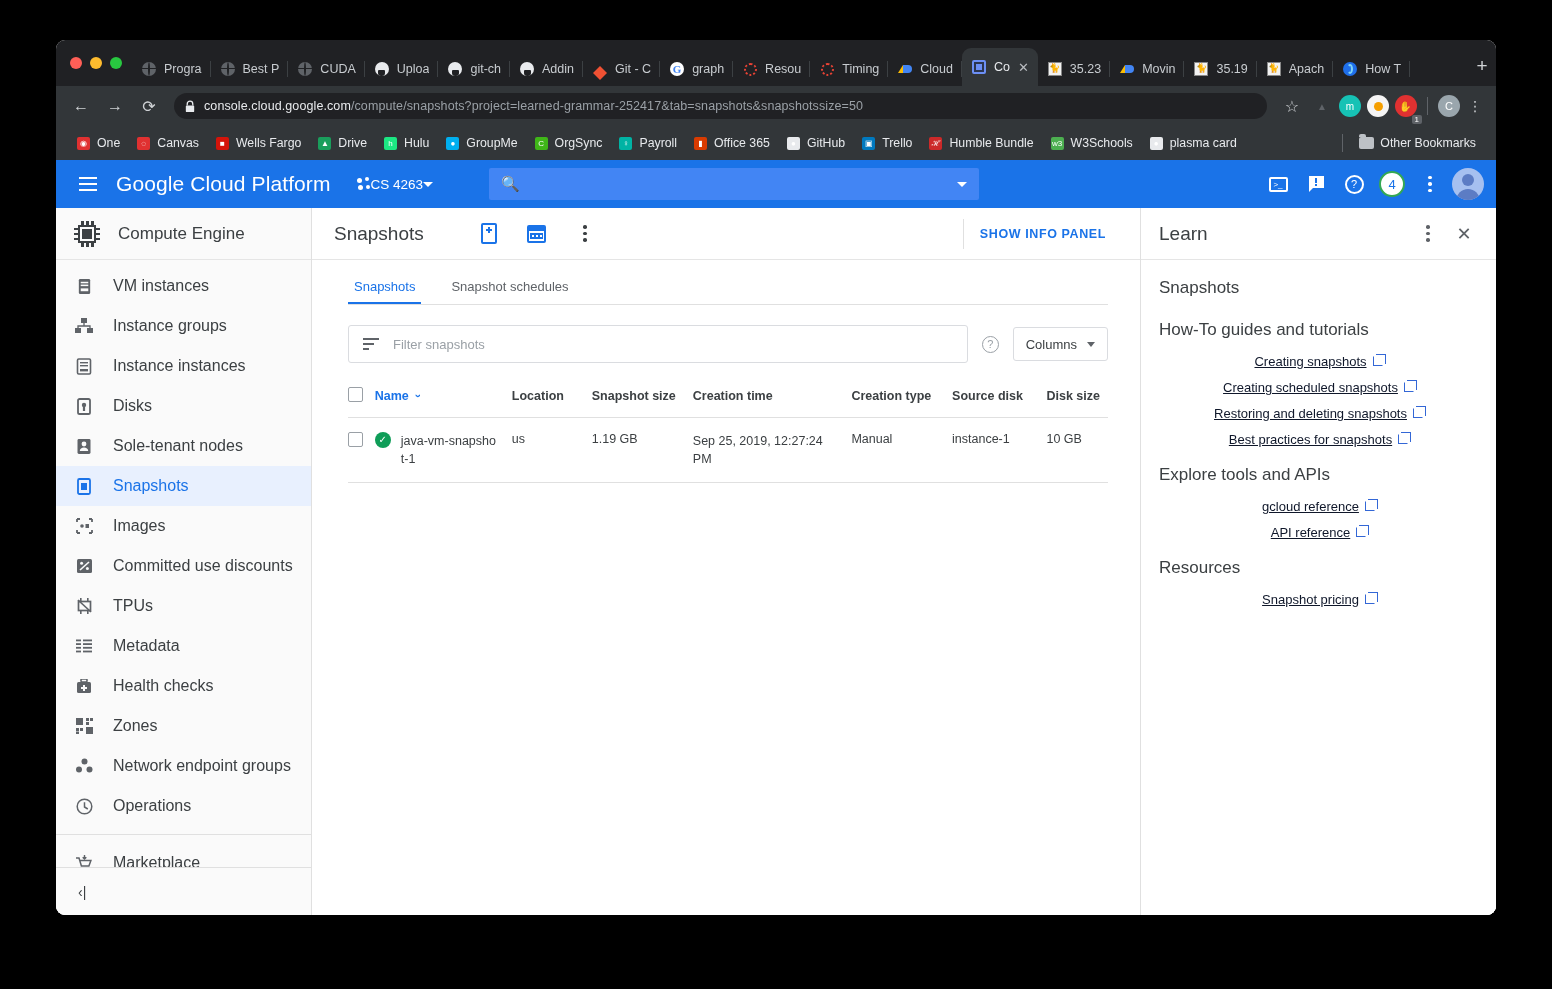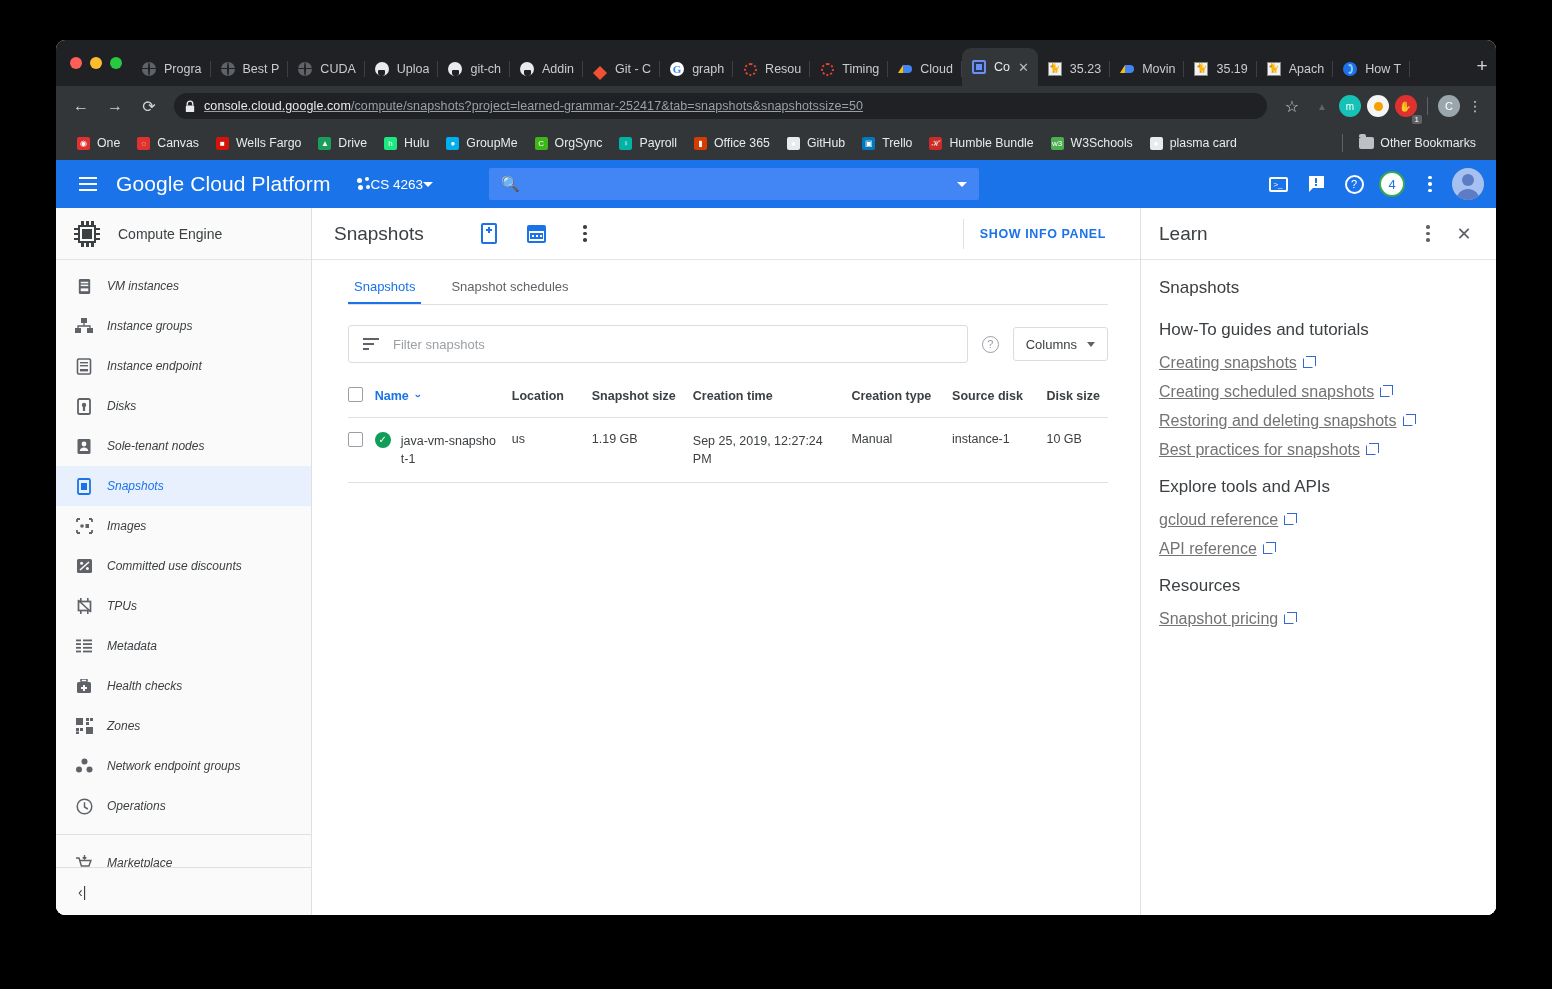--- a/index.html
+++ b/index.html
@@ -130,21 +130,20 @@
     display: flex; align-items: center;
     padding: 0 10px;
     margin: 0 6px;
     min-width: 0;
   }
   #lock-icon { width: 12px; flex:none; margin-right: 8px; }
   #url-text {
     font-size: 12.5px; color: #9aa0a6;
     white-space: nowrap; overflow: hidden;
     letter-spacing: .1px;
-    text-decoration: underline;
   }
   #url-text b { color: #e8eaed; font-weight: normal; }
   .ext-icon { width: 22px; height: 22px; flex: none; border-radius: 50%;
     display:flex; align-items:center; justify-content:center; font-size:10px; }
   .ext-sep { width:1px; height:18px; background:#5f6368; margin:0 6px; flex:none; }
   #avatar-chip {
     width: 22px; height: 22px; border-radius: 50%;
     background: #9aa6ad; color: #fff; font-size: 11px;
     display:flex; align-items:center; justify-content:center; flex:none;
   }
@@ -215,24 +214,24 @@
 
   
   #sidebar { width: 256px; background:#fafafa; border-right:1px solid #e0e0e0;
     display:flex; flex-direction:column; flex:none; }
   #product-header { height:52px; display:flex; align-items:center; padding:0 0 0 18px;
     border-bottom:1px solid #e5e5e5; gap:18px; }
   #cpu-icon { width:26px;height:26px; position:relative; flex:none;}
   #cpu-icon .core{position:absolute;left:4px;top:4px;width:18px;height:18px;border:2.5px solid #3c4043;}
   #cpu-icon .inner{position:absolute;left:8px;top:8px;width:10px;height:10px;background:#3c4043;}
   #cpu-icon .pin{position:absolute;background:#3c4043;}
-  #product-name { font-size:14px; color:#3c4043; }
+  #product-name { font-size:17px; color:#3c4043; }
   #nav-list { flex:1; overflow:hidden; padding-top: 6px; }
-  .nav-item { height:40px; display:flex; align-items:center; padding-left:18px; gap:13px;
-    font-size:12px; color:#3c4043;font-style:italic; }
+  .nav-item { height:40px; display:flex; align-items:center; padding-left:18px; gap:19px;
+    font-size:16px; color:#3c4043; }
   .nav-item.active { background:#e8f0fe; color:#1a73e8; }
   .nav-ico { width:20px;height:20px;flex:none; display:flex;align-items:center;justify-content:center;
     color:#5f6368; font-size:14px; }
   .nav-item.active .nav-ico { color:#1a73e8; }
   .nav-divider { height:1px; background:#e0e0e0; margin:8px 0; }
   #collapse-row { height:48px; border-top:1px solid #e0e0e0; display:flex; align-items:center; padding-left:22px;
     color:#3c4043; font-size:14px; }
 
   
   #main-col { flex:1; display:flex; min-width:0; background:#fff; }
@@ -303,21 +302,21 @@
   .wrap-time { line-height:1.45; }
 
   
   #learn-panel { width:356px; border-left:1px solid #e0e0e0; flex:none; display:flex; flex-direction:column; background:#fff; }
   #learn-head { height:52px; display:flex; align-items:center; padding:0 14px 0 18px; border-bottom:1px solid #e5e5e5; }
   #learn-title { font-size:19px; color:#3c4043; flex:1; }
   .learn-ico { width:36px;height:36px;display:flex;align-items:center;justify-content:center;color:#5f6368;font-size:18px;flex:none;}
   #learn-body { padding: 18px 18px 0 18px; }
   .learn-h1 { font-size:17px; color:#3c4043; margin-bottom: 22px; }
   .learn-h2 { font-size:17px; color:#3c4043; margin-bottom: 14px; margin-top: 18px; }
-  .learn-link { display:block; font-size:16px; color:#737373; text-decoration:underline; margin-bottom:11px; }
+  .learn-link { display:block; font-size:13px; color:#0f172a; text-decoration:underline; margin-bottom:11px;text-align:center; }
   .ext-link-ico { display:inline-block; width:10px;height:10px;border:1.3px solid #3367d6;
      margin-left:6px; position:relative; vertical-align:0px; border-top-color:transparent; border-right-color:transparent;}
   .ext-link-ico::after{content:"";position:absolute;left:2px;top:-3px;width:9px;height:9px;
      border-top:1.3px solid #3367d6;border-right:1.3px solid #3367d6;}
 </style>
 </head>
 <body>
 
 <div id="browser-window">
 
@@ -654,21 +653,21 @@
             </div>
             <div class="nav-item">
               <span class="nav-ico">
                 <svg width="16" height="17" viewBox="0 0 16 17">
                   <rect x="1.5" y="1" width="13" height="15" rx="1.2" fill="none" stroke="currentColor" stroke-width="1.6"></rect>
                   <rect x="4" y="4" width="8" height="1.4" fill="currentColor"></rect>
                   <rect x="4" y="7" width="8" height="1.4" fill="currentColor"></rect>
                   <rect x="4" y="11" width="8" height="2.4" fill="currentColor"></rect>
                 </svg>
               </span>
-              <span>Instance endpoint</span>
+              <span>Instance instances</span>
             </div>
             <div class="nav-item">
               <span class="nav-ico">
                 <svg width="16" height="17" viewBox="0 0 16 17">
                   <rect x="2" y="1" width="12" height="15" rx="1.6" fill="none" stroke="currentColor" stroke-width="1.8"></rect>
                   <circle cx="8" cy="7" r="2.2" fill="currentColor"></circle>
                   <rect x="6.9" y="9" width="2.2" height="4" fill="currentColor"></rect>
                 </svg>
               </span>
               <span>Disks</span>

